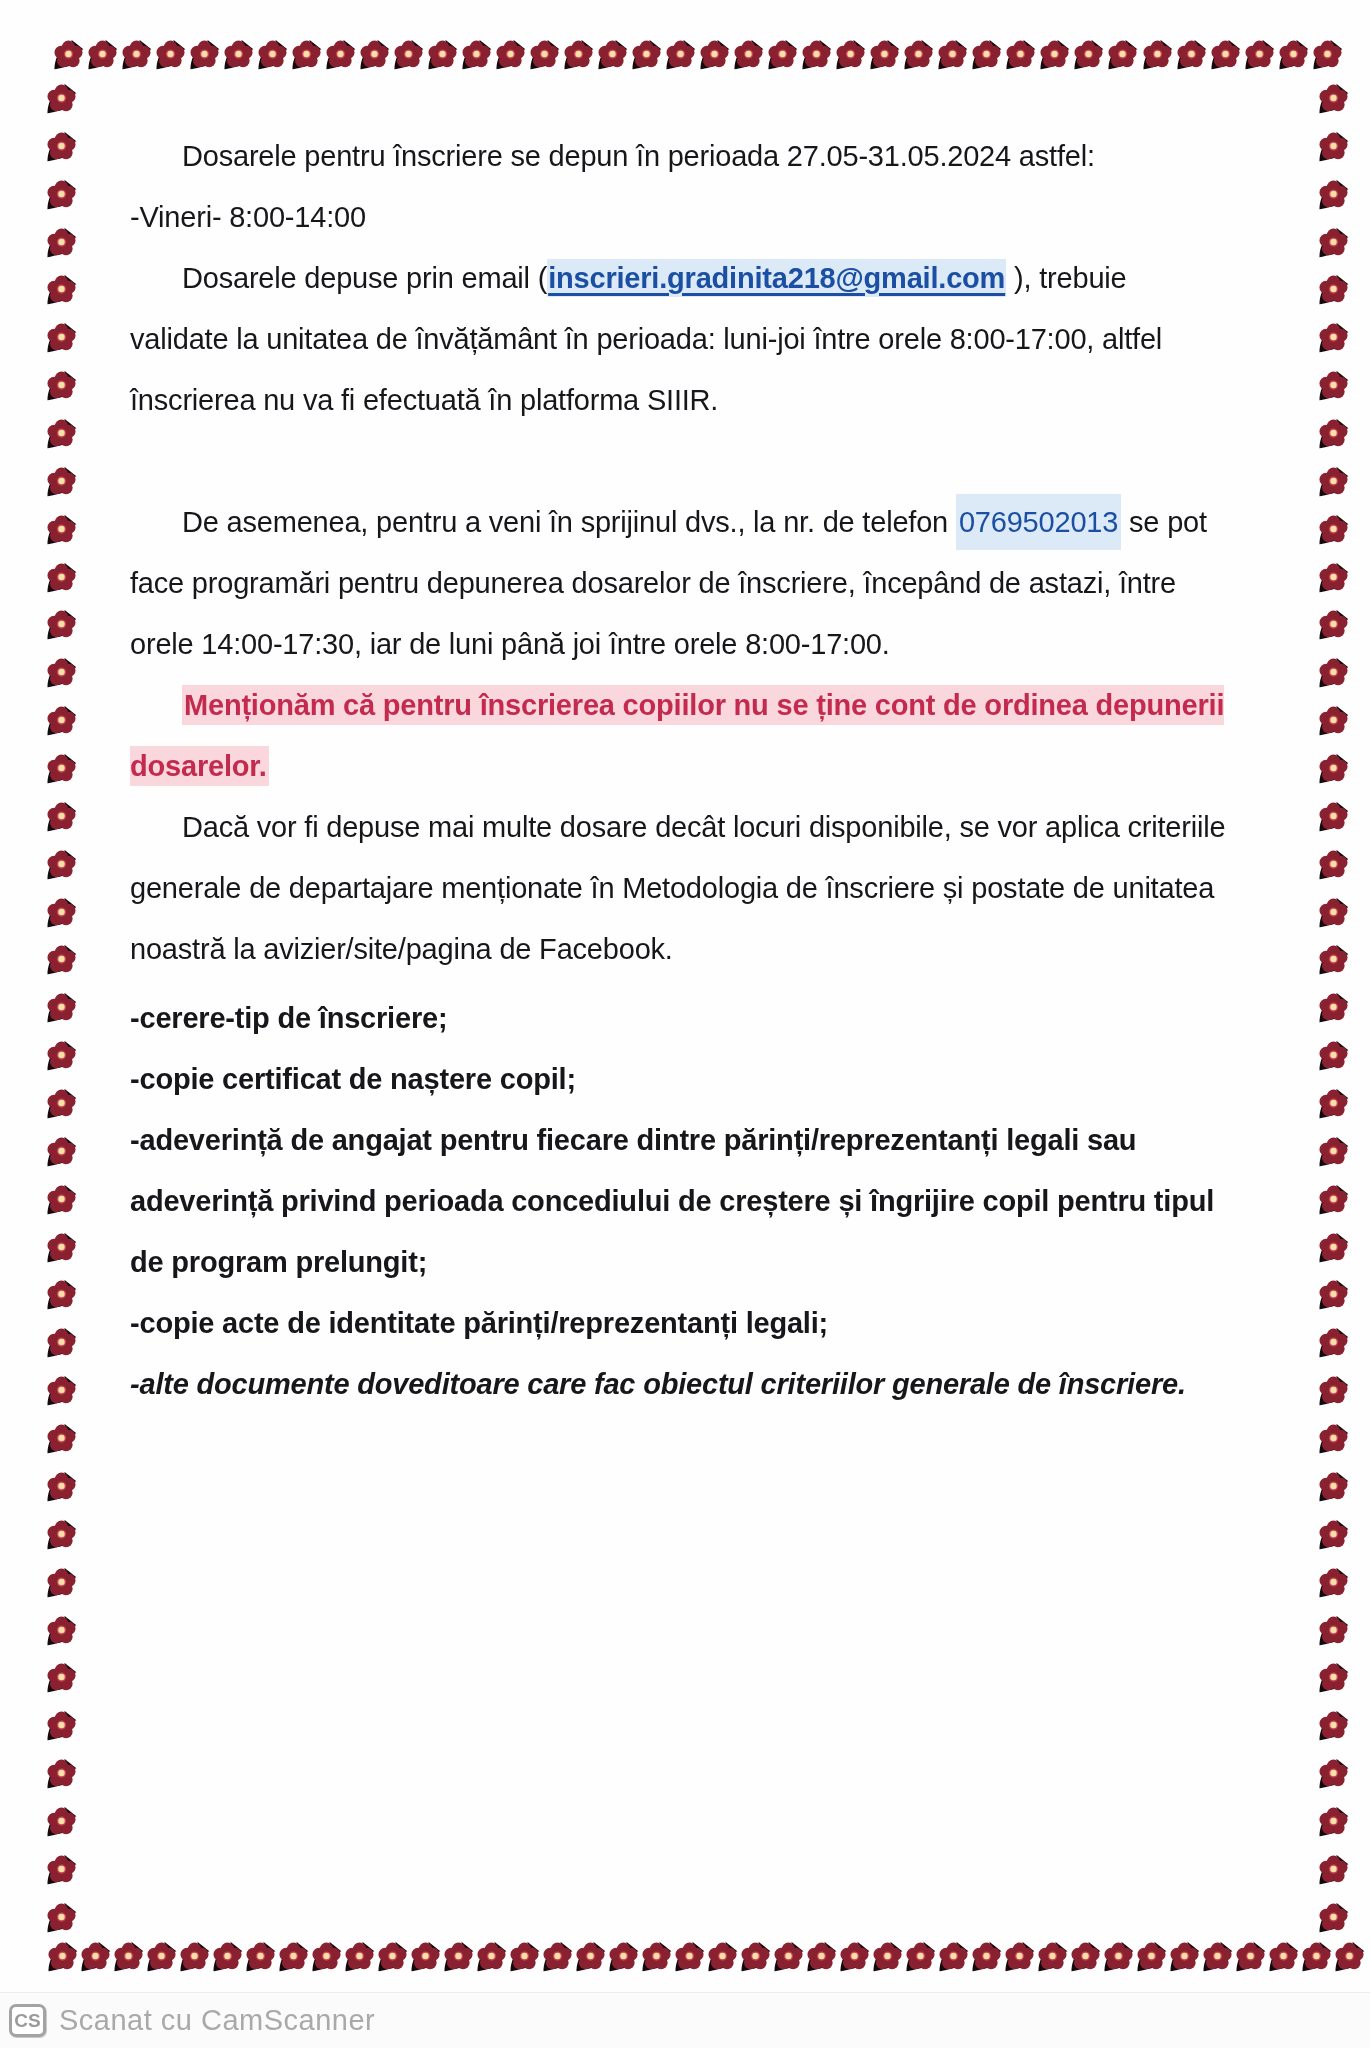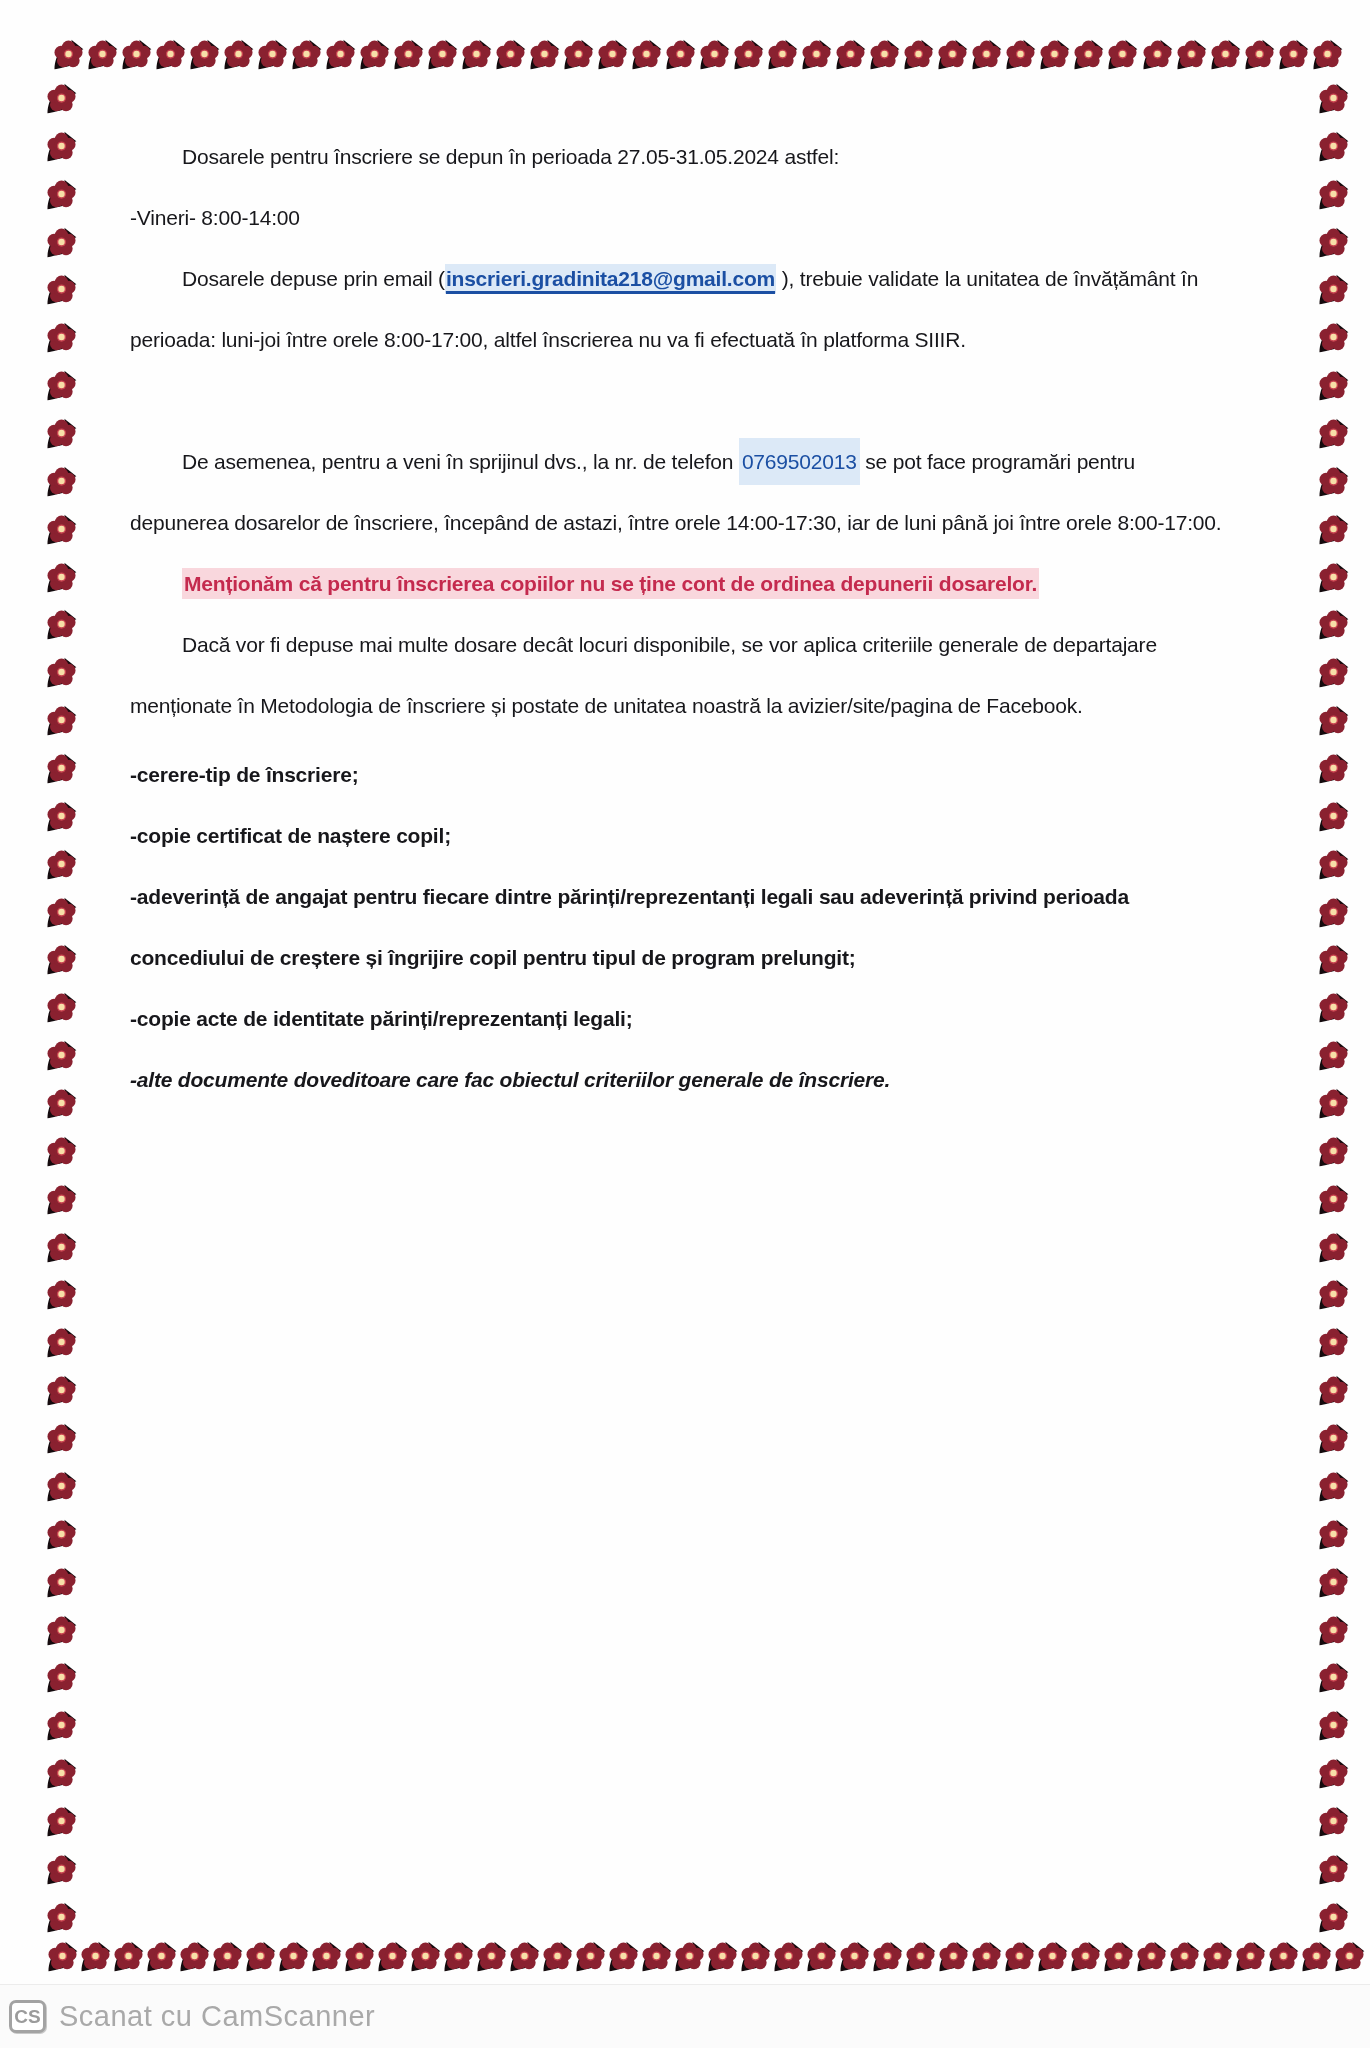--- a/index.html
+++ b/index.html
@@ -21,21 +21,21 @@
   #b-right  { left:1314px;top:80px;   width:38px;   height:1856px; }
   .orn { width:33px; height:37px; flex:0 0 auto; }
   .orn-leaf   { fill:var(--ornament-black,#140a0d); }
   .orn-petal  { fill:var(--ornament-maroon,#8a2130); }
   .orn-ring   { fill:var(--ornament-red,#c94350); }
   .orn-center { fill:var(--ornament-center,#f7dfa8); }
 
   
   .content {
     position:absolute; left:130px; top:126px; width:1100px;
-    font-size:21px; line-height:61px;
+    font-size:29px; line-height:61px;
     color:var(--ink,#17171b);
     letter-spacing:-0.2px;
   }
   .para { margin:0; }
   .pindent { text-indent:52px; }
   .gap-top { margin-top:61px; }
   .list-gap { margin-top:8px; }
   .bold { font-weight:bold; }
   .italic { font-style:italic; }
   .email-link {
@@ -47,21 +47,21 @@
     color:var(--link-blue,#1b4fa3);
     background:var(--link-highlight,#dce9f7); padding:12px 3px;
   }
   .redhl {
     color:var(--alert-red,#c42a4e); font-weight:bold;
     background:var(--alert-highlight,#f9d7dd); padding:4px 2px;
   }
 
   
   .wm-bar {
-    position:absolute; left:0; right:0; bottom:0; height:64px;
+    position:absolute; left:0; right:0; bottom:0; height:56px;
     background:#fbfbfb; border-top:1px solid #ececec;
     display:flex; align-items:center; padding-left:9px;
   }
   .cs-badge {
     width:37px; height:33px; background:#ffffff;
     border:3.5px solid #a3a3a3; border-radius:7px;
     color:#9b9b9b; font-weight:bold; font-size:19px;
     display:flex; align-items:center; justify-content:center;
     box-shadow:1px 1px 0 #c9c9c9;
   }

